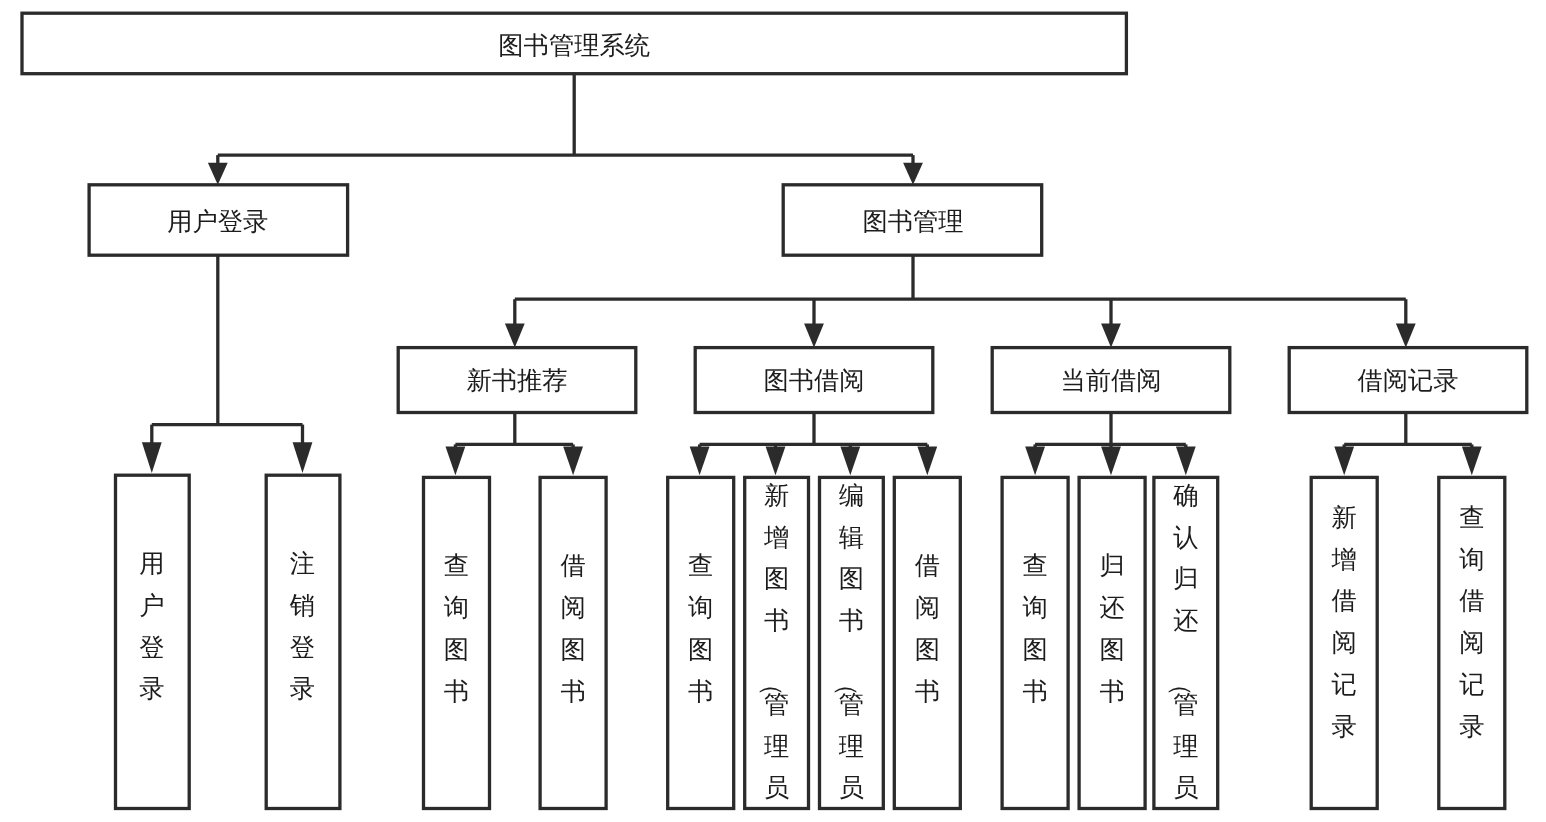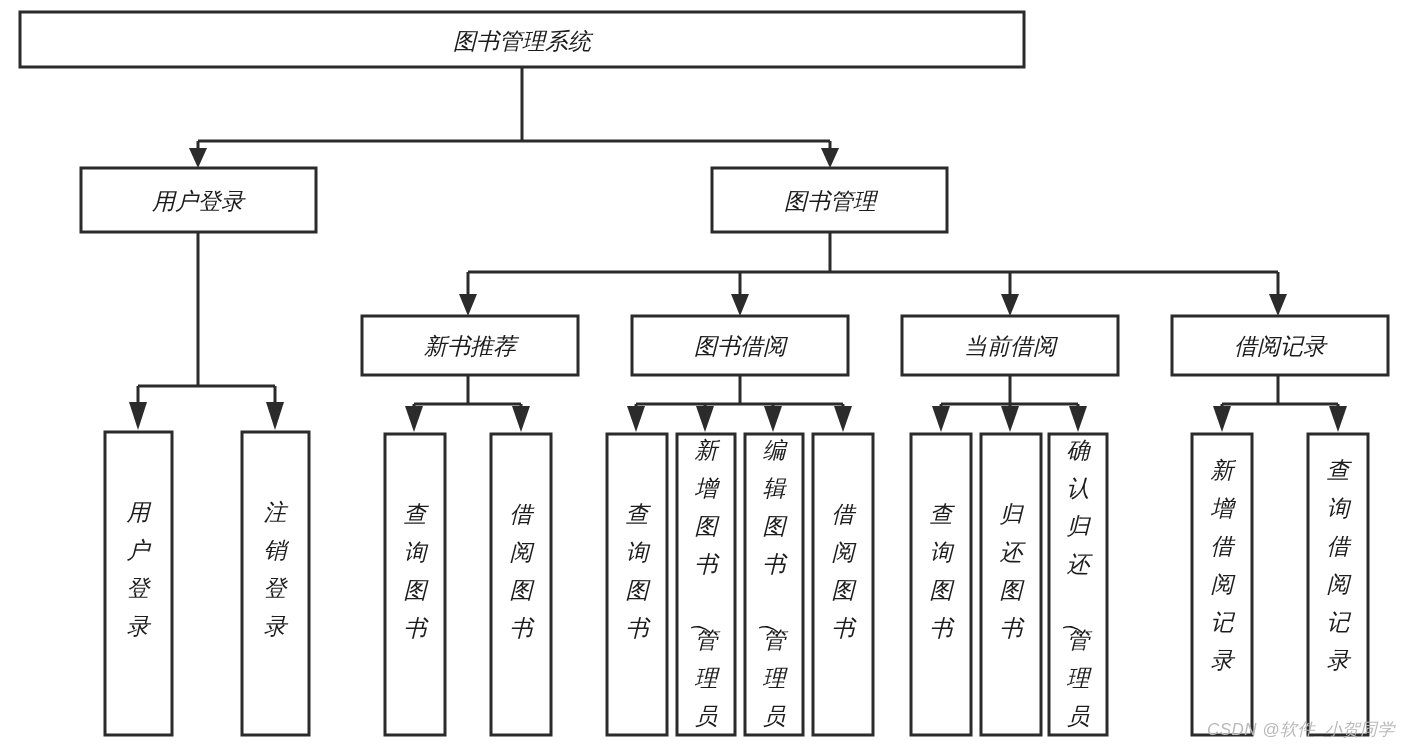--- a/index.html
+++ b/index.html
@@ -12,21 +12,20 @@
     height: 747px;
     font-family: "Liberation Sans", "DejaVu Sans", sans-serif;
     overflow: hidden;
     position: relative;
   }
   #diagram-root {
     position: relative;
     width: 1405px;
     height: 747px;
     background: #ffffff;
-    font-style: italic;
   }
   svg.diagram-canvas {
     position: absolute;
     left: 0;
     top: 0;
     width: 1405px;
     height: 747px;
     display: block;
   }
   .node-rect {
@@ -232,15 +231,14 @@
       <text class="node-label-v" x="1222" y="478"><tspan x="1222" y="478">新</tspan><tspan x="1222" y="516">增</tspan><tspan x="1222" y="554">借</tspan><tspan x="1222" y="592">阅</tspan><tspan x="1222" y="630">记</tspan><tspan x="1222" y="668">录</tspan></text>
     </g>
 
     <g>
       <rect class="node-rect" x="1308" y="434" width="60" height="301"></rect>
       <text class="node-label-v" x="1338" y="478"><tspan x="1338" y="478">查</tspan><tspan x="1338" y="516">询</tspan><tspan x="1338" y="554">借</tspan><tspan x="1338" y="592">阅</tspan><tspan x="1338" y="630">记</tspan><tspan x="1338" y="668">录</tspan></text>
     </g>
 
   </svg>
 
-  <div class="watermark-text">CSDN @软件_小贺同学</div>
 
 </div>
 
 </body></html>

